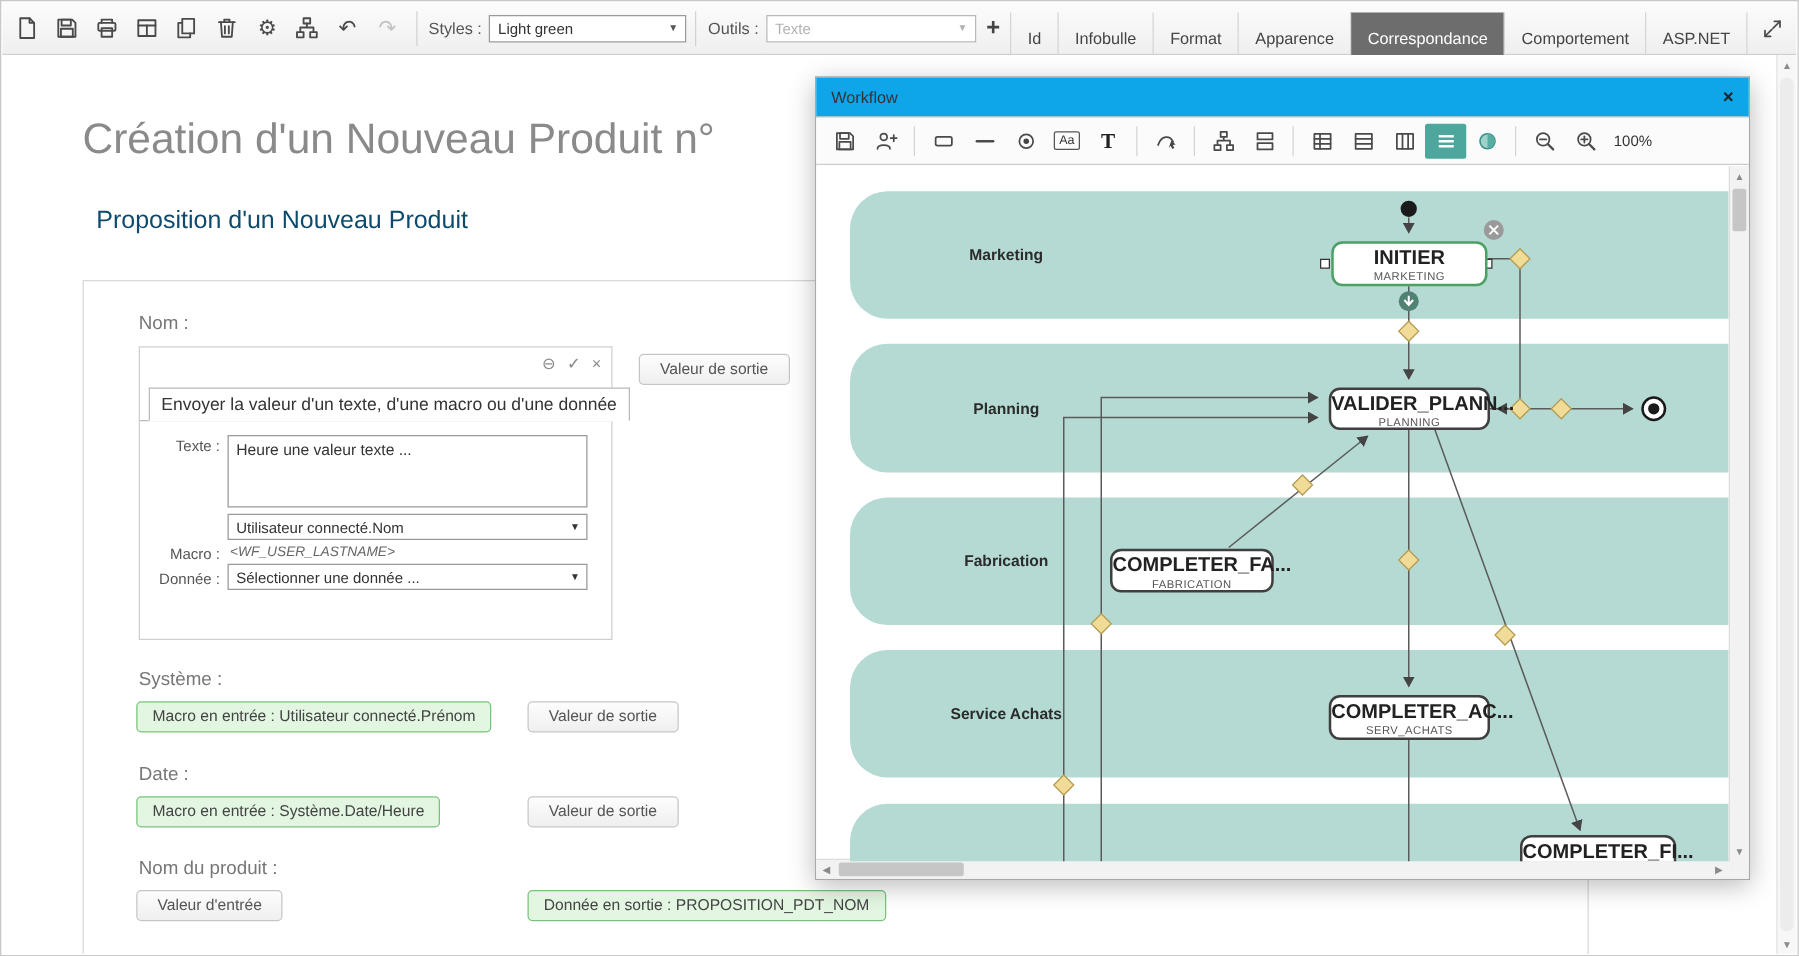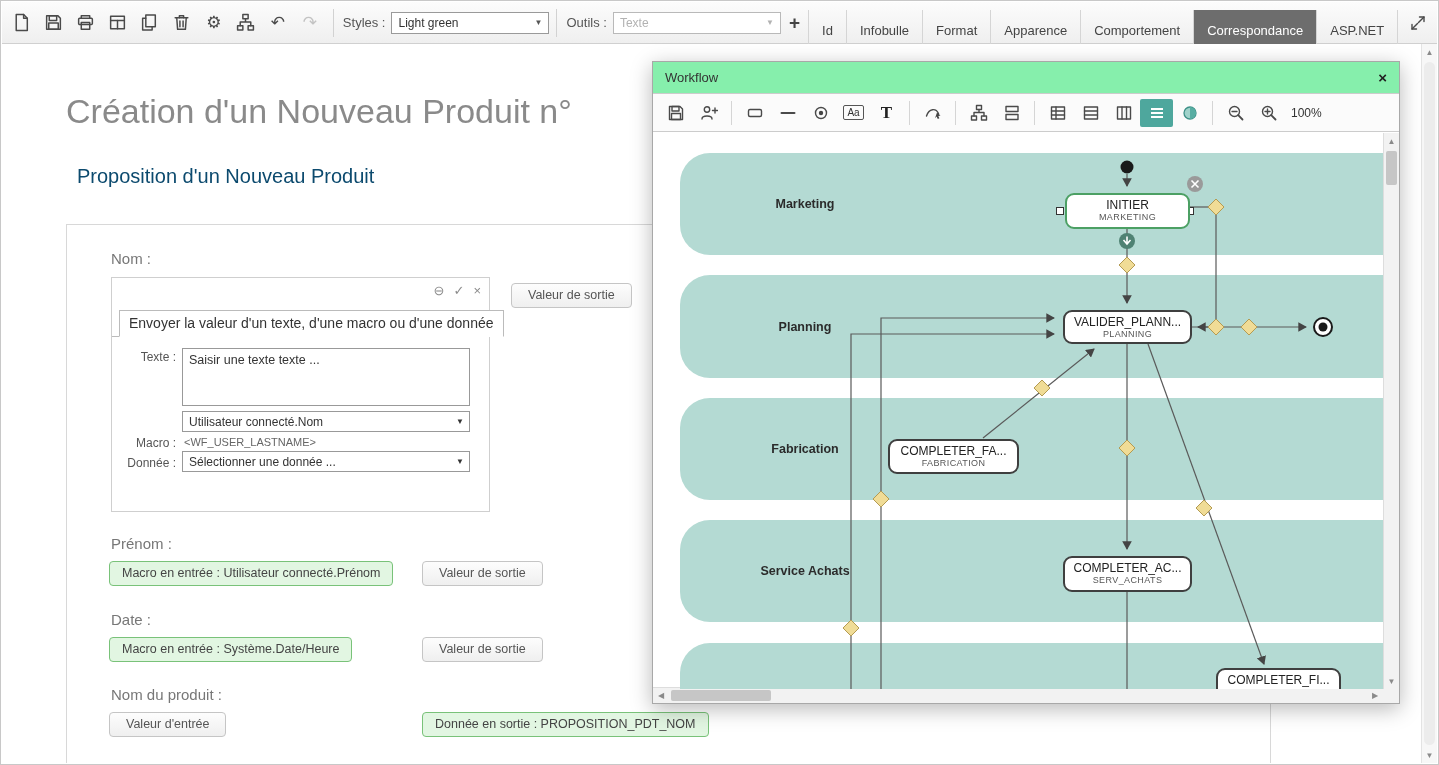--- a/index.html
+++ b/index.html
@@ -56,34 +56,34 @@
   .editor-tab { position:absolute; left:7px; top:32px; height:27px; line-height:25px;
                 border:1px solid #bbb; border-bottom:1px solid #fff; background:#fff;
                 padding:0 9px; font-size:14px; color:#333; white-space:nowrap; z-index:2; }
   .erow-label { position:absolute; left:4px; width:60px; text-align:right; font-size:12px; color:#555; }
   .etextarea { position:absolute; left:70px; top:70px; width:288px; height:58px;
                border:1px solid #999; font-size:12.5px; color:#333; padding:4px 6px; }
   .eselect { position:absolute; left:70px; width:288px; height:21px; border:1px solid #999;
              background:#fff; display:flex; align-items:center; justify-content:space-between;
              font-size:12px; color:#333; padding:0 5px 0 6px; }
   .eselect .arrow { font-size:8px; color:#333; }
-  .etoken { position:absolute; left:72px; top:158px; font-size:11px; color:#666; }
+  .etoken { position:absolute; left:72px; top:158px; font-size:11px; color:#666;font-style:italic; }
 
   
   .main-scroll { position:absolute; top:43px; right:1px; bottom:1px; width:16px;
                  background:#f7f7f7; border-left:1px solid #e3e3e3; z-index:5; }
   .sc-arrow { position:absolute; left:0; width:100%; height:16px; font-size:8px; color:#8a8a8a;
               display:flex; align-items:center; justify-content:center; }
   .main-scroll .thumb { position:absolute; left:2px; right:2px; top:18px; bottom:18px;
                         background:#ececec; border-radius:7px; }
 
   
   .popup { position:absolute; left:651px; top:60px; width:748px; height:643px; background:#fff;
            border:1px solid #a8a8a8; box-shadow:0 5px 20px rgba(0,0,0,0.28); z-index:10; }
-  .popup-title { height:32px; background:#86efac; border-bottom:1px solid #ccc; display:flex;
+  .popup-title { height:32px; background:#0ea5e9; border-bottom:1px solid #ccc; display:flex;
                  align-items:center; justify-content:space-between; padding:0 12px;
                  font-size:13px; color:#333; }
   .popup-close { font-size:15px; font-weight:bold; color:#222; }
   .popup-toolbar { height:38px; background:#fbfbfb; border-bottom:1px solid #ccc; display:flex;
                    align-items:center; padding:0 6px; }
   .ptbtn { width:33px; height:28px; display:flex; align-items:center; justify-content:center; flex:none; }
   .ptbtn svg { width:18px; height:18px; }
   .ptbtn.selected { background:#4ea79d; border-radius:2px; }
   .pvsep { width:1px; height:24px; background:#d5d5d5; margin:0 6px; flex:none; }
   .aa-box { border:1px solid #555; border-radius:2px; font-size:10px; color:#333; padding:0 3px; line-height:13px; }
@@ -91,21 +91,21 @@
   .zoom-level { font-size:12px; color:#333; margin-left:6px; }
 
   .diagram { position:absolute; left:0; top:71px; width:730px; height:556px; overflow:hidden; background:#fff; }
   .lane { position:absolute; left:27px; right:0; background:#b4dad3; border-radius:30px 0 0 30px; z-index:1; }
   .lane-label { position:absolute; left:45px; top:50%; transform:translateY(-50%); width:160px;
                 text-align:center; font-weight:bold; font-size:12.5px; color:#2b2b2b; }
   .wires { position:absolute; left:0; top:0; z-index:2; }
   .wfnode { position:absolute; z-index:3; background:#fff; border:2px solid #3f3f3f; border-radius:9px;
             text-align:center; padding-top:3px; }
   .wfnode.selected { border-color:#4ca064; }
-  .wfnode .t1 { font-size:12px; font-weight:normal; color:#222; }
+  .wfnode .t1 { font-size:16px; font-weight:bold; color:#222; }
   .wfnode .t2 { font-size:9px; color:#555; letter-spacing:0.4px; }
 
   .popup-vscroll { position:absolute; right:0; top:71px; width:16px; height:556px;
                    background:#f2f2f2; border-left:1px solid #ddd; z-index:4; }
   .popup-vscroll .thumb { position:absolute; left:2px; right:2px; top:18px; height:34px;
                           background:#c6c6c6; border-radius:2px; }
   .popup-hscroll { position:absolute; left:0; bottom:0; height:16px; width:730px;
                    background:#f2f2f2; border-top:1px solid #ddd; }
   .popup-hscroll .thumb { position:absolute; top:2px; bottom:2px; left:18px; width:100px;
                           background:#c6c6c6; border-radius:2px; }
@@ -191,22 +191,22 @@
       <span class="ph">Texte</span>
       <span class="arrow">▼</span>
     </div>
     <div class="plusbtn">+</div>
 
     <div class="tabs">
       <div class="tab">Id</div>
       <div class="tab">Infobulle</div>
       <div class="tab">Format</div>
       <div class="tab">Apparence</div>
+      <div class="tab active">Correspondance</div>
       <div class="tab">Comportement</div>
-      <div class="tab active">Correspondance</div>
       <div class="tab">ASP.NET</div>
     </div>
     <div class="expandbtn">
       <svg viewBox="0 0 18 18" class="ic" width="18" height="18">
           <path d="M10.5,3 H15 v4.5"></path>
           <path d="M15,3 l-5.5,5.5"></path>
           <path d="M7.5,15 H3 v-4.5"></path>
           <path d="M3,15 l5.5,-5.5"></path>
         </svg>
     </div>
@@ -222,39 +222,39 @@
       <div class="editor">
         <div class="editor-icons">
           <span>⊖</span>
           <span>✓</span>
           <span>×</span>
         </div>
         <div class="editor-tabline"></div>
         <div class="editor-tab">Envoyer la valeur d'un texte, d'une macro ou d'une donnée</div>
 
         <div class="erow-label" style="top:72px;">Texte :</div>
-        <div class="etextarea">Saisir une texte texte ...</div>
+        <div class="etextarea">Heure une valeur texte ...</div>
 
         <div class="erow-label" style="top:137px;margin-top:21px;">Macro :</div>
         <div class="eselect" style="top:133px;">
           <span>Utilisateur connecté.Nom</span>
           <span class="arrow">▼</span>
         </div>
         <div class="etoken">&lt;WF_USER_LASTNAME&gt;</div>
 
         <div class="erow-label" style="top:178px;">Donnée :</div>
         <div class="eselect" style="top:173px;">
           <span>Sélectionner une donnée ...</span>
           <span class="arrow">▼</span>
         </div>
       </div>
 
       <div class="btn-gray" style="left:444px; top:58px;">Valeur de sortie</div>
 
-      <div class="flabel" style="left:44px; top:310px;">Prénom :</div>
+      <div class="flabel" style="left:44px; top:310px;">Système :</div>
       <div class="badge-green" style="left:42px; top:336px;">Macro en entrée : Utilisateur connecté.Prénom</div>
       <div class="btn-gray" style="left:355px; top:336px;">Valeur de sortie</div>
 
       <div class="flabel" style="left:44px; top:386px;">Date :</div>
       <div class="badge-green" style="left:42px; top:412px;">Macro en entrée : Système.Date/Heure</div>
       <div class="btn-gray" style="left:355px; top:412px;">Valeur de sortie</div>
 
       <div class="flabel" style="left:44px; top:461px;">Nom du produit :</div>
       <div class="btn-gray" style="left:42px; top:487px;">Valeur d'entrée</div>
       <div class="badge-green" style="left:355px; top:487px;">Donnée en sortie : PROPOSITION_PDT_NOM</div>

